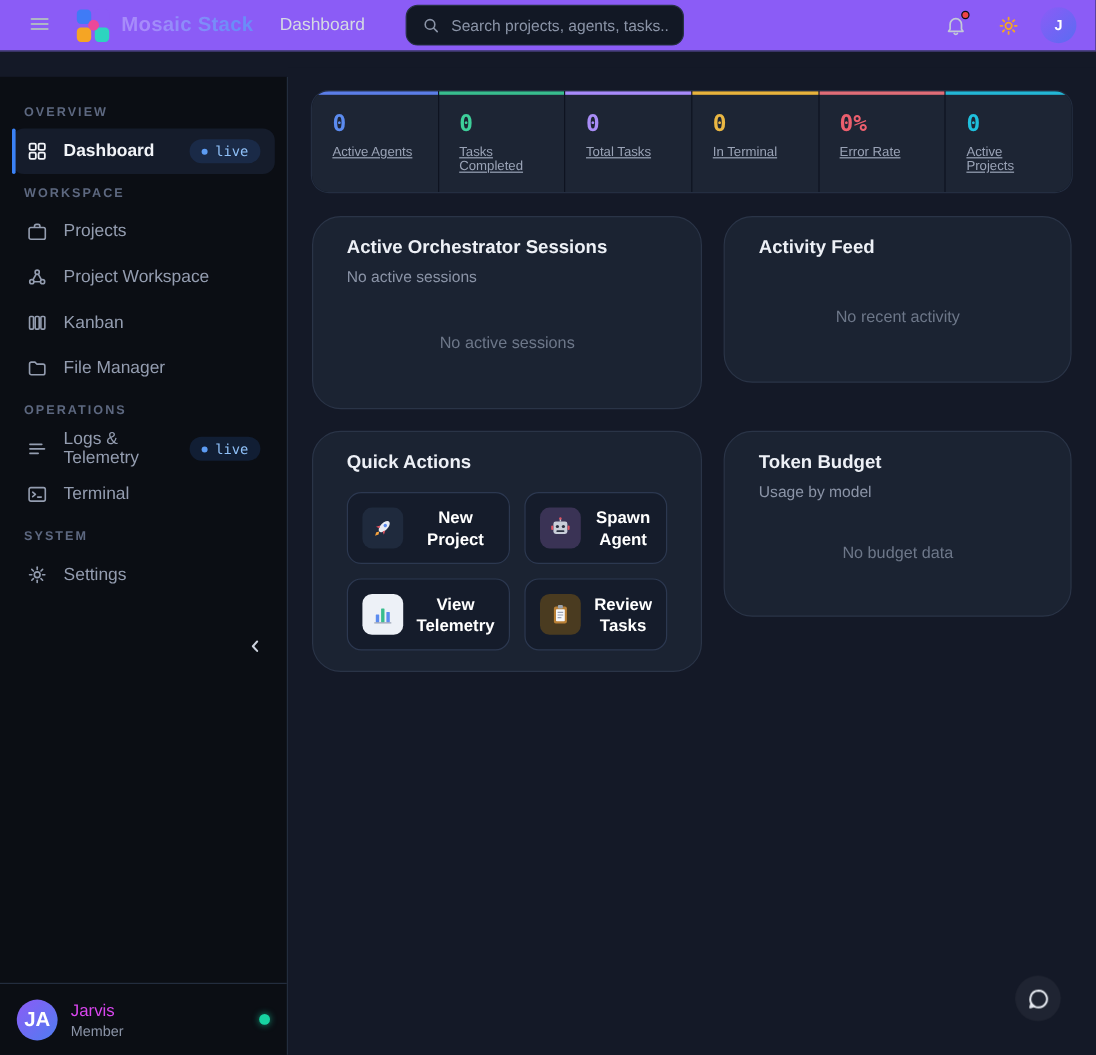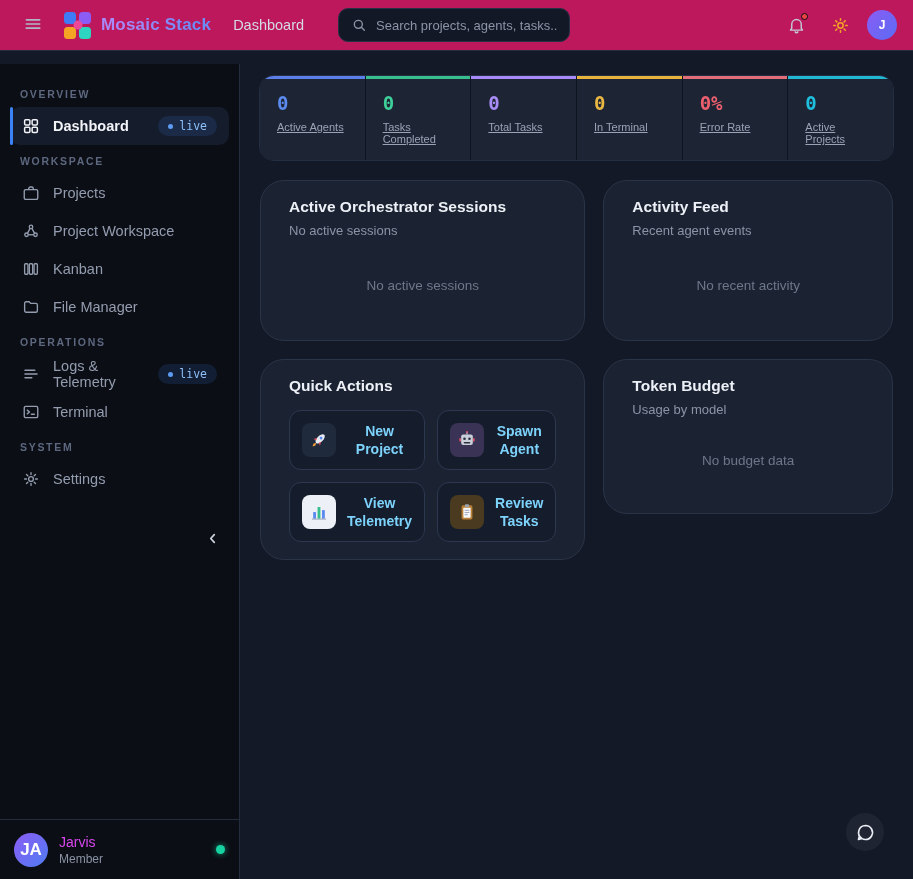--- a/index.html
+++ b/index.html
@@ -1,20 +1,20 @@
 <!DOCTYPE html>
 <html><head>
 <meta charset="utf-8">
 <style>
   * { margin:0; padding:0; box-sizing:border-box; }
   html,body { width:913px; height:879px; overflow:hidden; background:#141927;
     font-family:"Liberation Sans","DejaVu Sans",sans-serif; color:#e9edf4; }
 
   
-  .header { position:fixed; top:0; left:0; width:913px; height:51px; background:#be185d;
+  .header { position:fixed; top:0; left:0; width:913px; height:43px; background:#8b5cf6;
     border-bottom:1px solid #232d3e; display:flex; align-items:center; padding:8px 16px; z-index:20; }
   .icon-btn { width:34px; height:34px; display:flex; align-items:center; justify-content:center;
     background:transparent; border:none; border-radius:9px; color:#aeb6c6; cursor:pointer; }
   .brand { display:flex; align-items:center; gap:10px; margin-left:14px; }
   .logo-grid { width:27px; height:27px; position:relative; display:grid;
     grid-template-columns:12px 12px; grid-template-rows:12px 12px; gap:3px; }
   .logo-sq { border-radius:3.5px; }
   .sq1{background:#3f7bf6}.sq2{background:#8b5cf6}.sq3{background:#f5a524}.sq4{background:#2dd4bf}
   .logo-dot { position:absolute; left:50%; top:50%; transform:translate(-50%,-50%);
     width:9px; height:9px; border-radius:50%; background:#ec4899; }
@@ -81,21 +81,21 @@
     align-items:start; }
   .card { background:#1b2332; border:1px solid #2a3447; border-radius:24px; padding:17px 28px; }
   .card-title { font-size:15.5px; font-weight:700; color:#edf0f6; }
   .card-sub { font-size:13px; color:#8b94a7; margin-top:7px; }
   .empty { text-align:center; color:#6d7789; font-size:13.5px; padding:40px 0 30px; }
   .card-token .empty { padding:36px 0 28px; }
 
   .qa-grid { display:grid; grid-template-columns:1fr 1fr; gap:12px; margin-top:15px; }
   .qa-btn { display:flex; align-items:center; justify-content:center; gap:11px; min-height:60px;
     background:#151c2b; border:1px solid #2c3850; border-radius:12px; padding:10px 12px;
-    color:#7dd3fc; font-weight:600; font-size:14px; font-family:inherit; cursor:pointer; }
+    color:#ffffff; font-weight:600; font-size:14px; font-family:inherit; cursor:pointer; }
   .qa-tile { width:34px; height:34px; border-radius:8px; flex:none; display:flex;
     align-items:center; justify-content:center; }
   .tile-rocket{background:#1f2a3d}.tile-robot{background:#3a3355}
   .tile-chart{background:#edf1f7}.tile-clip{background:#4a3b20}
   .qa-btn .qlbl { line-height:1.3; text-align:center; }
   .qa-btn.wrap .qlbl { max-width:5.4em; }
 
   .chat-fab { position:fixed; right:29px; bottom:28px; width:38px; height:38px; border-radius:50%;
     background:rgba(255,255,255,.05); border:none; color:#e8ecf3; cursor:pointer;
     display:flex; align-items:center; justify-content:center; }
@@ -309,21 +309,20 @@
 
   <div class="cards">
     <div class="card card-sessions">
       <div class="card-title">Active Orchestrator Sessions</div>
       <div class="card-sub">No active sessions</div>
       <div class="empty">No active sessions</div>
     </div>
 
     <div class="card card-activity">
       <div class="card-title">Activity Feed</div>
-      <div class="card-sub">Recent agent events</div>
       <div class="empty">No recent activity</div>
     </div>
 
     <div class="card card-qa">
       <div class="card-title">Quick Actions</div>
       <div class="qa-grid">
         <button class="qa-btn">
           <span class="qa-tile tile-rocket">
             <svg width="20" height="20" viewBox="0 0 24 24">
                 <g transform="rotate(45 12 12)">

